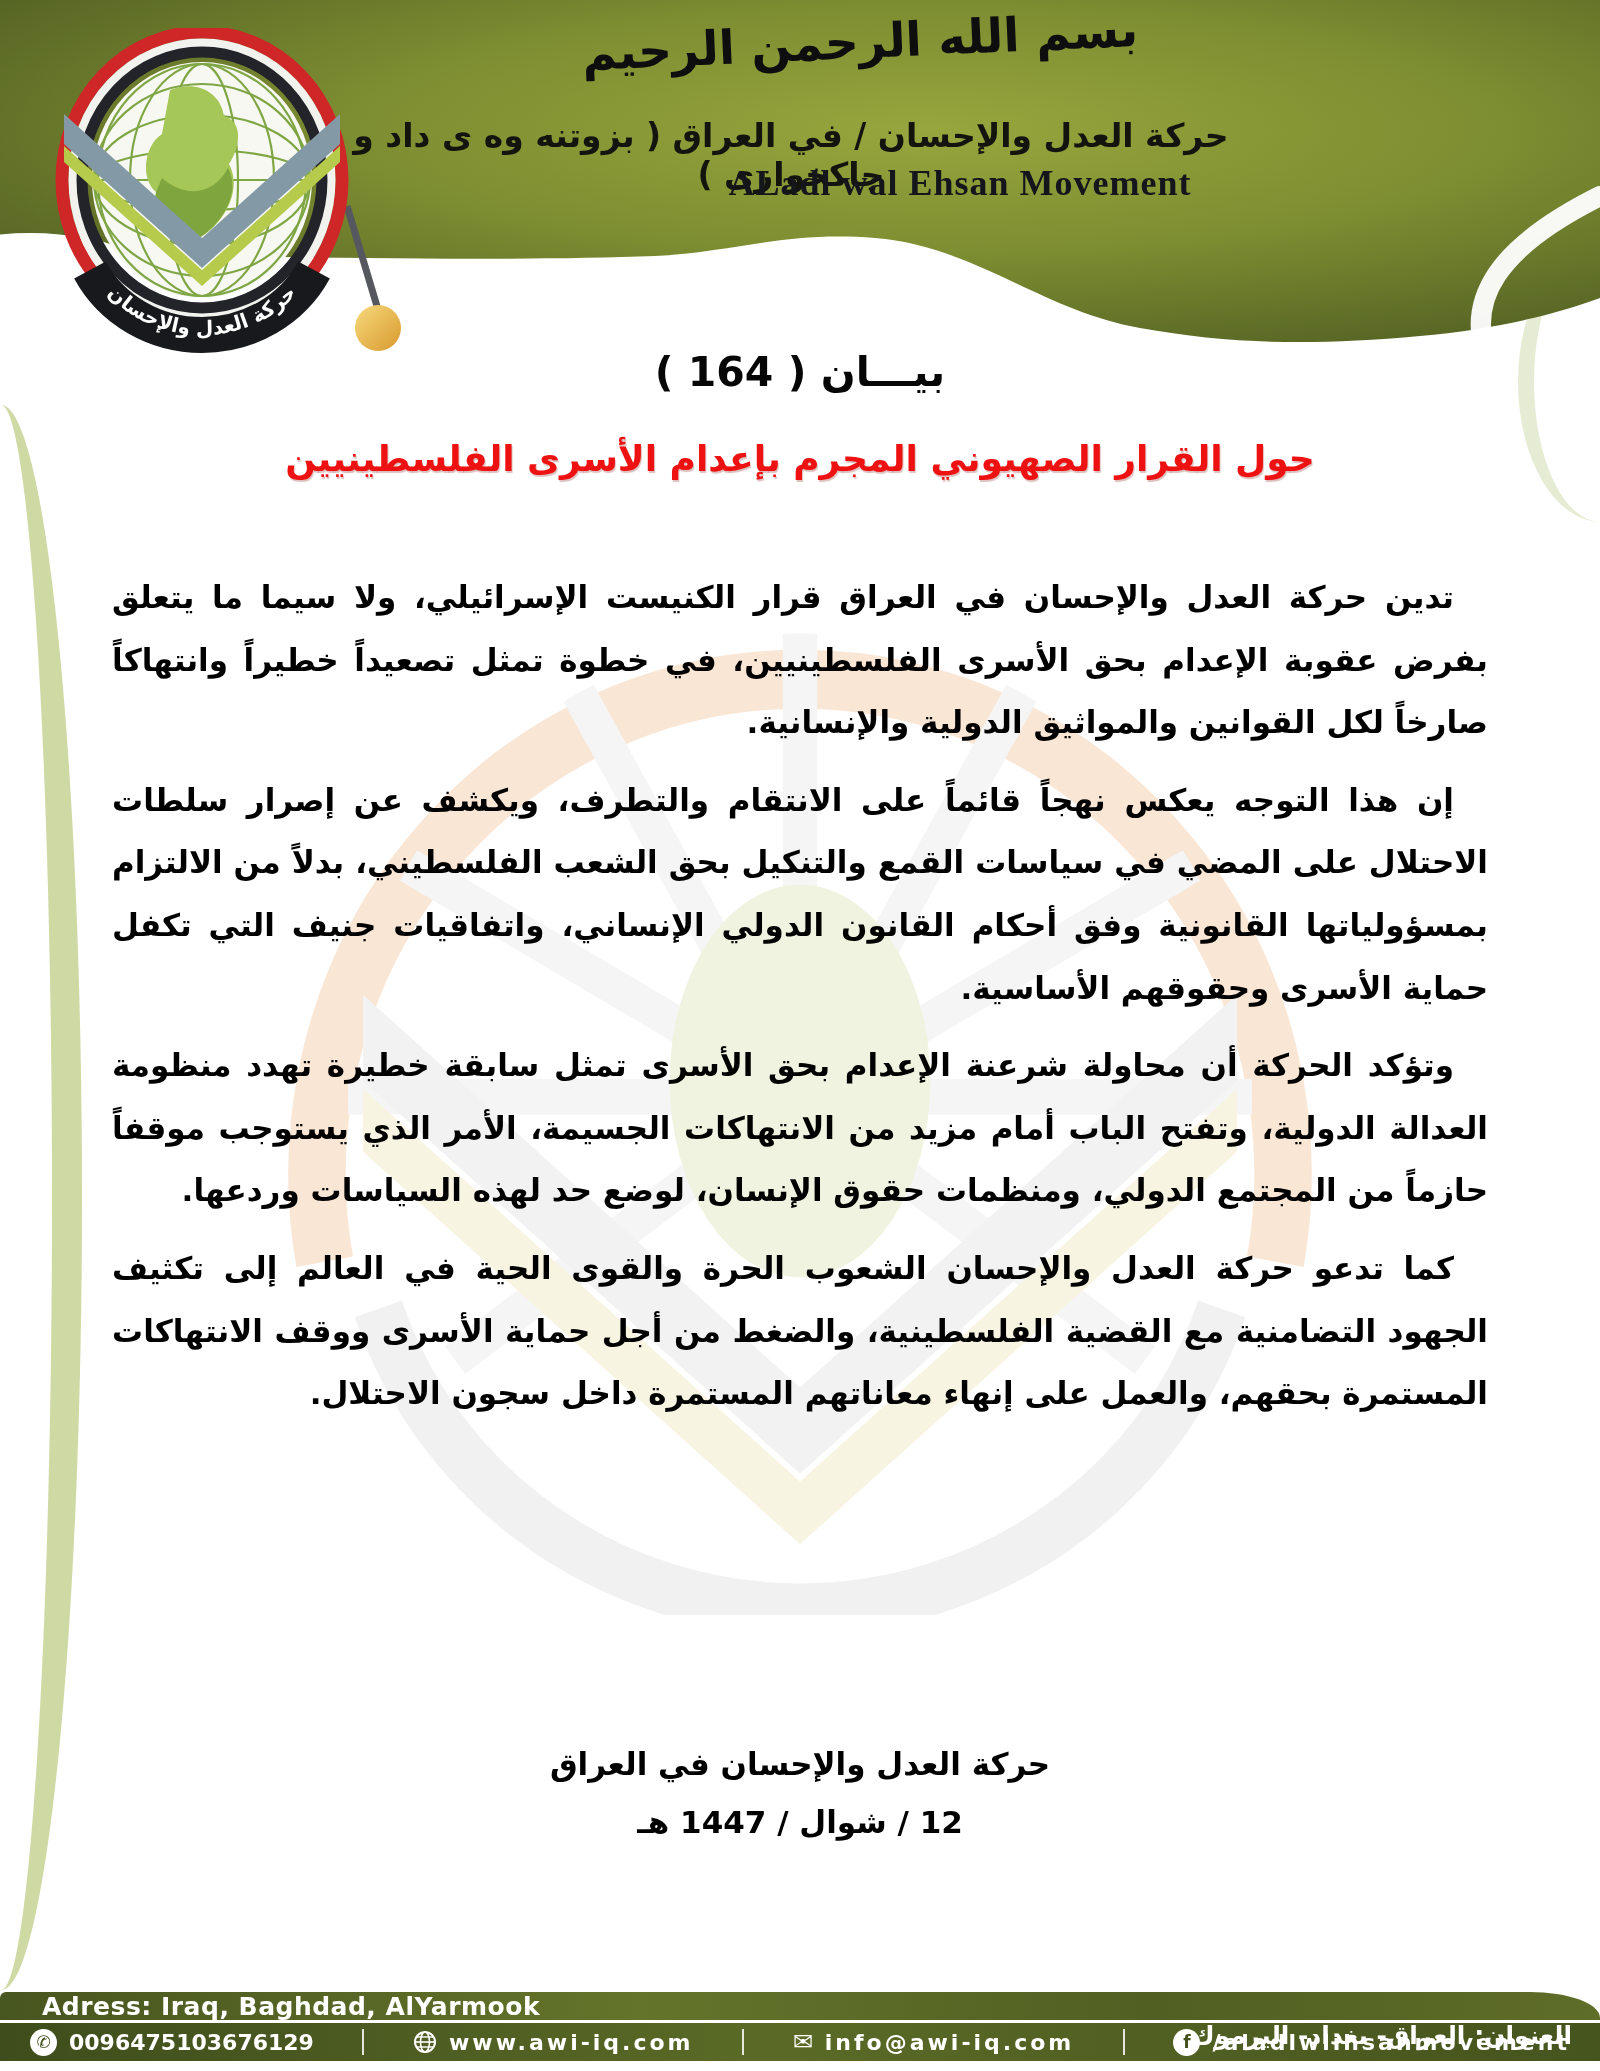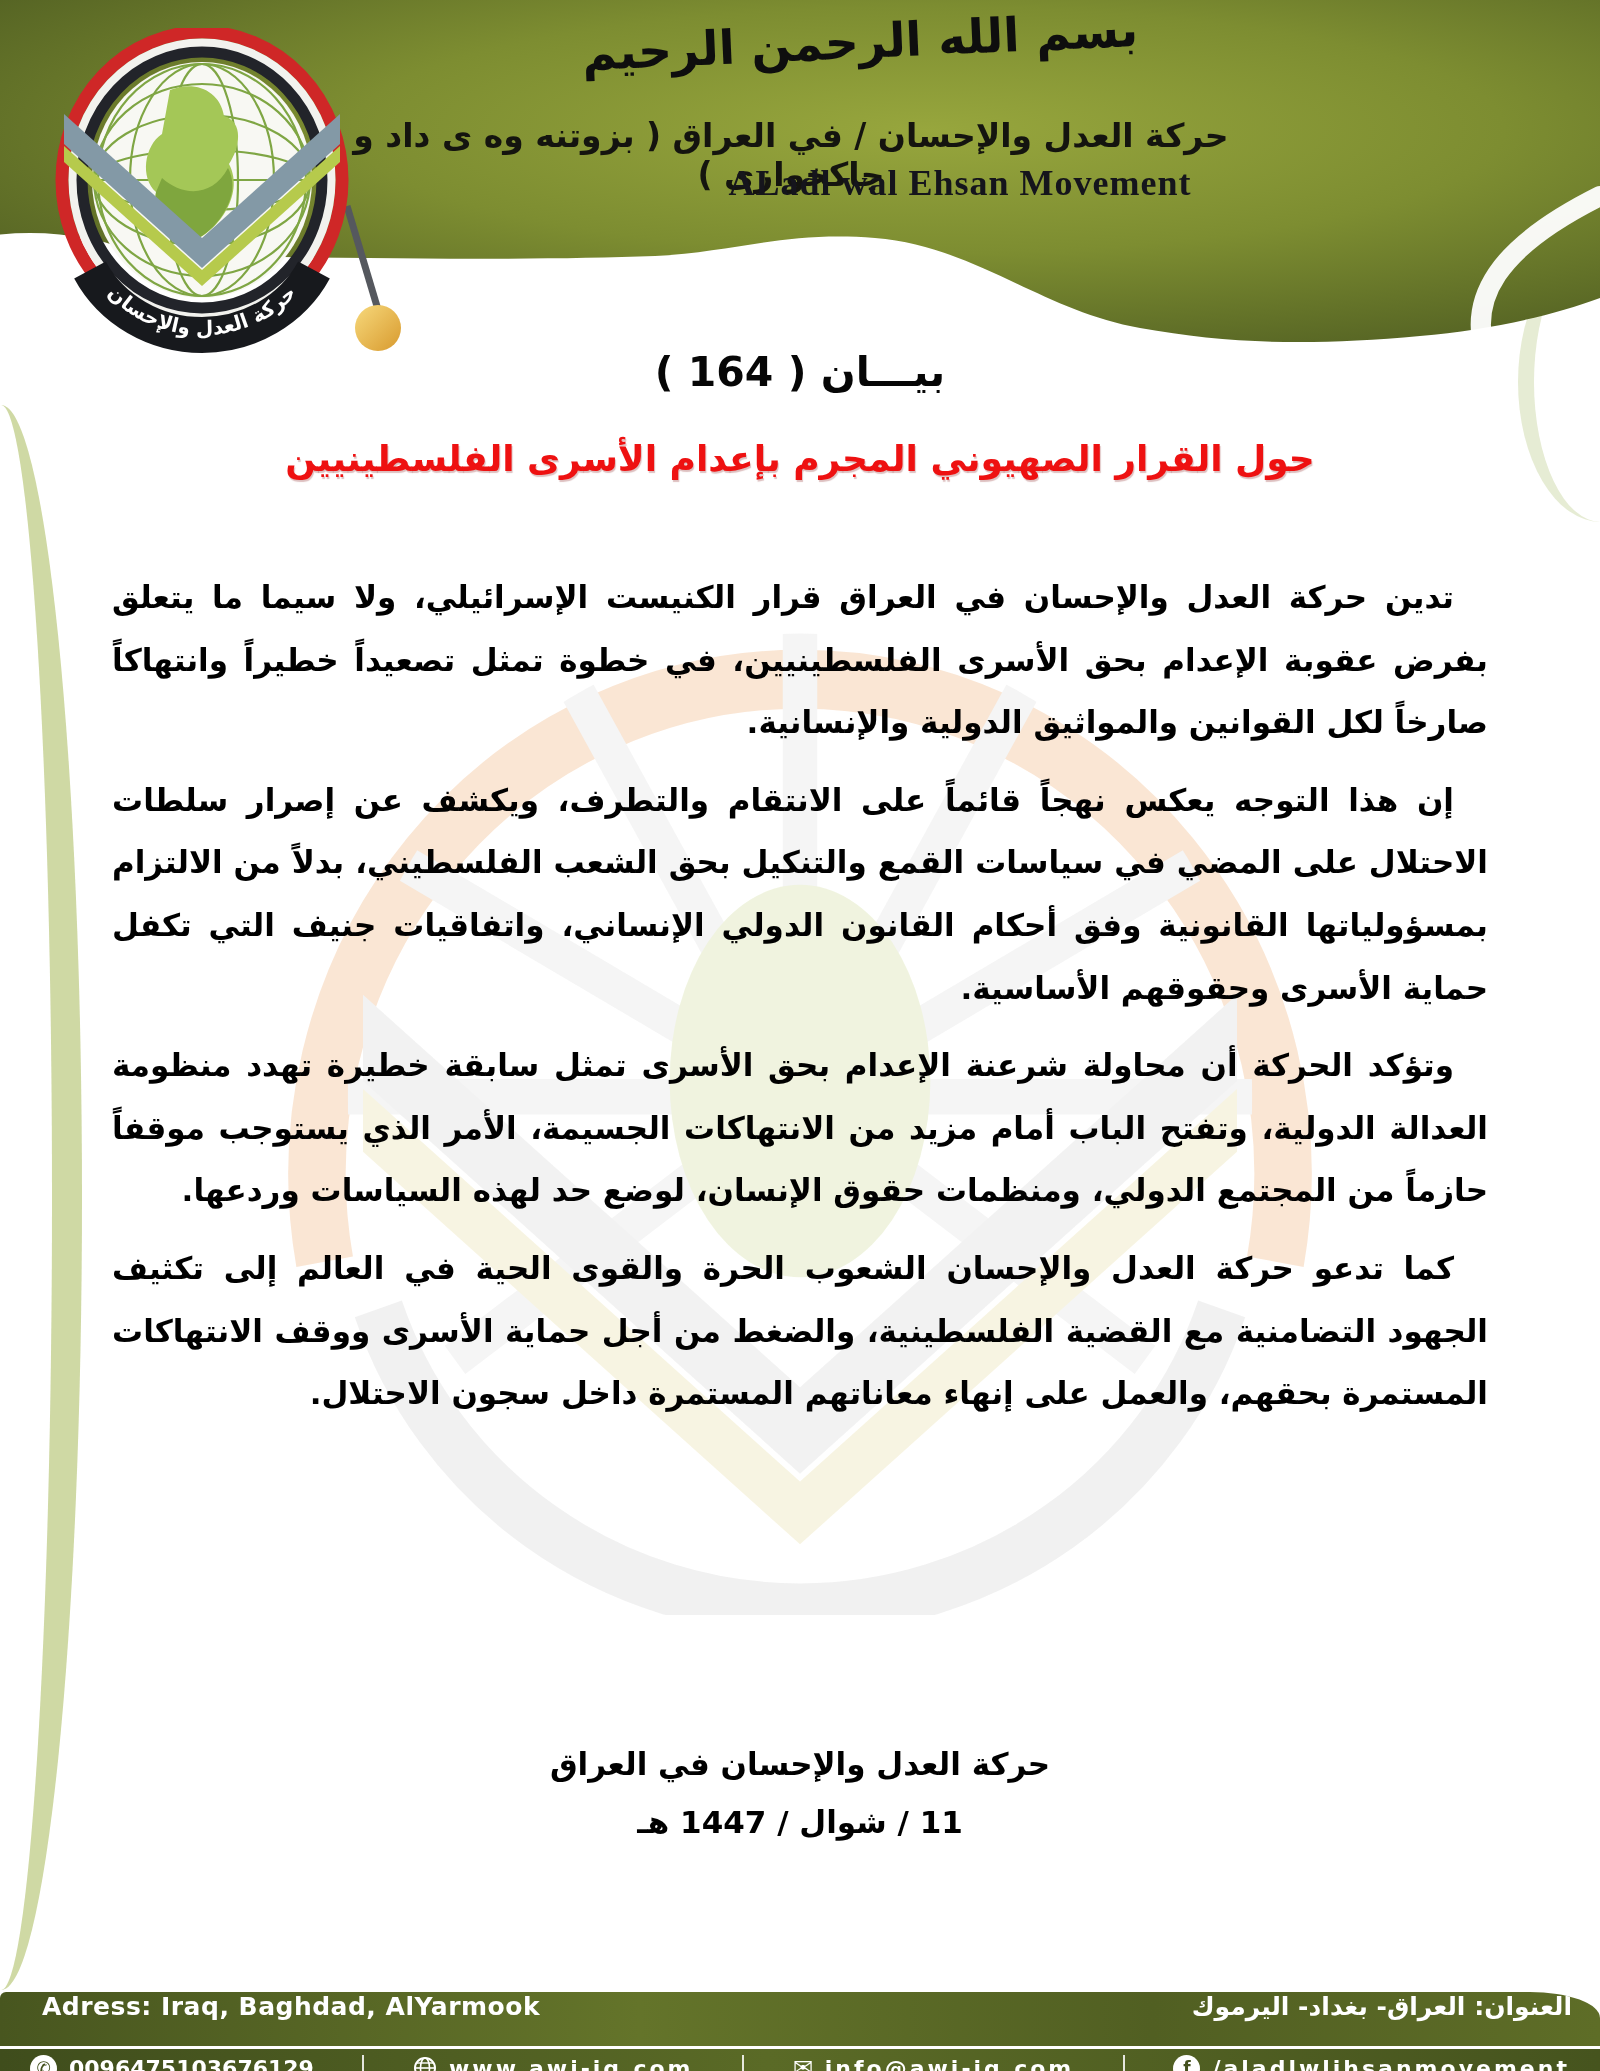--- a/index.html
+++ b/index.html
@@ -57,23 +57,24 @@
     text-align:center; direction:rtl; font-weight:bold; color:#000;
   }
   .sign-block .signature{font-size:31px; margin-bottom:22px;}
   .sign-block .date-line{font-size:31px; margin-bottom:6px;}
   
   .footer{
     position:absolute; left:0; right:0; bottom:0; height:79px; z-index:4;
     border-top-right-radius:70px 26px; border-top-left-radius:6px; overflow:hidden;
   }
   .footer-row1{
-    height:54px; display:flex; justify-content:space-between;
+    height:28px; display:flex; justify-content:space-between;
     padding:0 28px 0 42px; box-sizing:border-box;
     background:linear-gradient(90deg,#48561f 0%,#64742a 40%,#515f22 72%,#5e6d27 100%);
+    flex-direction:column;
   }
   .addr-en{color:#fff; font-size:25px; font-weight:bold; letter-spacing:.5px;}
   .addr-ar{color:#fff; font-size:25px; font-weight:bold; direction:rtl;margin-left:9px;}
   .footer-line{height:3px; background:linear-gradient(90deg,rgba(255,255,255,0) 0%,#fff 6%,#fff 100%);}
   .footer-row2{
     height:38px; display:flex; align-items:center; justify-content:space-between;
     padding:0 30px; box-sizing:border-box;
     background:linear-gradient(90deg,#3f4d1c 0%,#5a6a26 48%,#46541e 100%);
   }
   .contact{display:flex; align-items:center; gap:12px; color:#fff; font-size:22px; font-weight:bold;}
@@ -187,21 +188,21 @@
 
   <div class="body-text">
     <p>تدين حركة العدل والإحسان في العراق قرار الكنيست الإسرائيلي، ولا سيما ما يتعلق بفرض عقوبة الإعدام بحق الأسرى الفلسطينيين، في خطوة تمثل تصعيداً خطيراً وانتهاكاً صارخاً لكل القوانين والمواثيق الدولية والإنسانية.</p>
     <p>إن هذا التوجه يعكس نهجاً قائماً على الانتقام والتطرف، ويكشف عن إصرار سلطات الاحتلال على المضي في سياسات القمع والتنكيل بحق الشعب الفلسطيني، بدلاً من الالتزام بمسؤولياتها القانونية وفق أحكام القانون الدولي الإنساني، واتفاقيات جنيف التي تكفل حماية الأسرى وحقوقهم الأساسية.</p>
     <p>وتؤكد الحركة أن محاولة شرعنة الإعدام بحق الأسرى تمثل سابقة خطيرة تهدد منظومة العدالة الدولية، وتفتح الباب أمام مزيد من الانتهاكات الجسيمة، الأمر الذي يستوجب موقفاً حازماً من المجتمع الدولي، ومنظمات حقوق الإنسان، لوضع حد لهذه السياسات وردعها.</p>
     <p>كما تدعو حركة العدل والإحسان الشعوب الحرة والقوى الحية في العالم إلى تكثيف الجهود التضامنية مع القضية الفلسطينية، والضغط من أجل حماية الأسرى ووقف الانتهاكات المستمرة بحقهم، والعمل على إنهاء معاناتهم المستمرة داخل سجون الاحتلال.</p>
   </div>
 
   <div class="sign-block">
     <div class="signature">حركة العدل والإحسان في العراق</div>
-    <div class="date-line">11 / شوال / 1447 هـ</div>
+    <div class="date-line">12 / شوال / 1447 هـ</div>
   </div>
 
   <div class="footer">
     <div class="footer-row1">
       <div class="addr-en">Adress: Iraq, Baghdad, AlYarmook</div>
       <div class="addr-ar">العنوان: العراق- بغداد- اليرموك</div>
     </div>
     <div class="footer-line"></div>
     <div class="footer-row2">
       <div class="contact">

